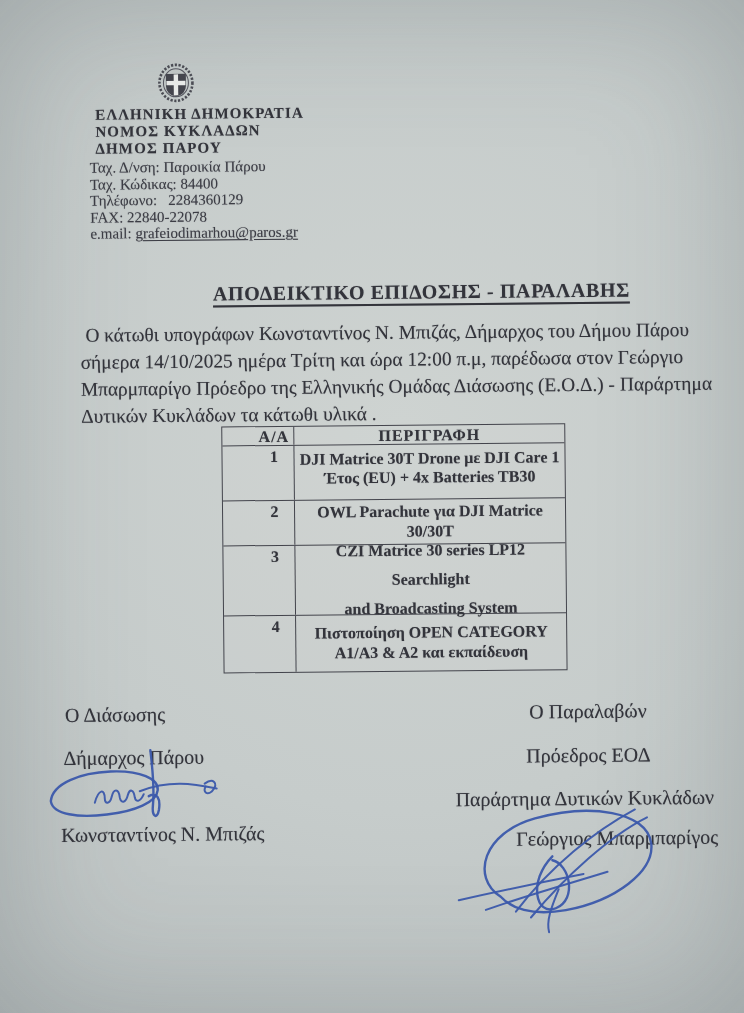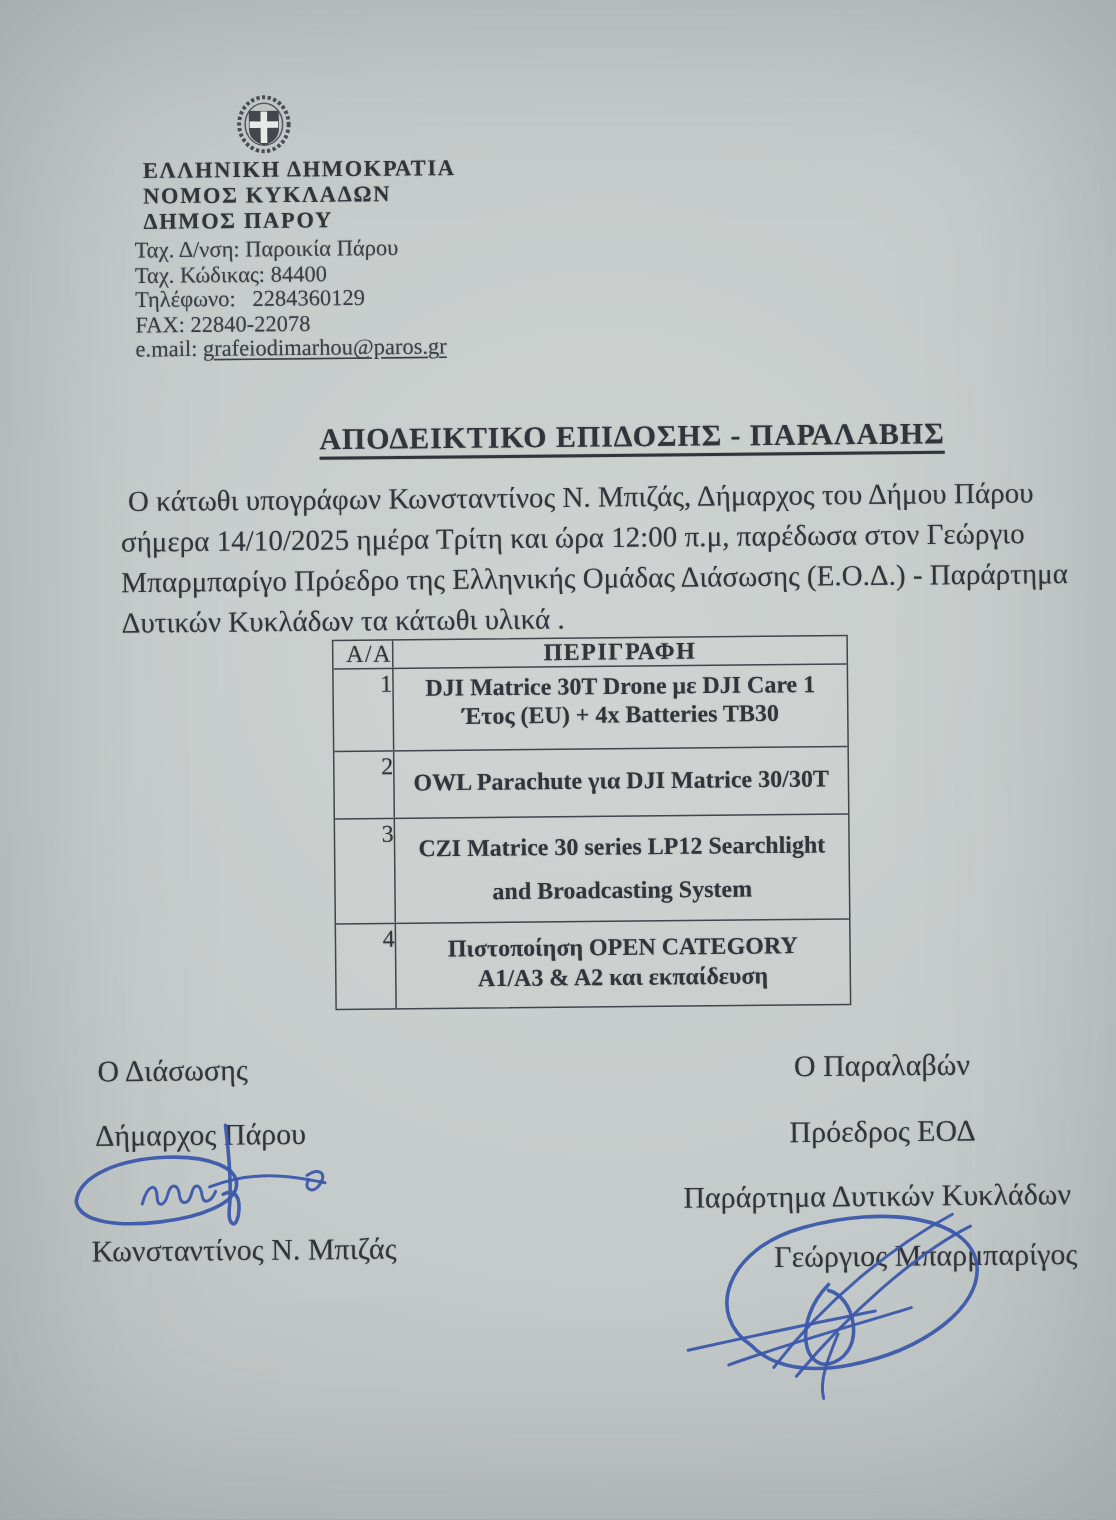--- a/index.html
+++ b/index.html
@@ -36,21 +36,21 @@
 
   
   .body-line{font-size:19.4px;line-height:27px;white-space:pre;}
 
   
   .tbl{left:222px;top:425px;width:344px;border:1.6px solid #43444c;box-sizing:border-box;
        background:rgba(255,255,255,0.04);}
   .trow{display:flex;box-sizing:border-box;}
   .trow + .trow{border-top:1.6px solid #43444c;}
   .tnum{width:40px;box-sizing:border-box;border-right:1.6px solid #43444c;
-        text-align:right;font-weight:normal;font-size:16px;padding-top:2px;}
+        text-align:center;font-weight:bold;font-size:16px;padding-top:2px;margin-left:32px;}
   .tdesc{flex:1;box-sizing:border-box;text-align:center;font-weight:bold;font-size:16px;
          white-space:pre-line;}
   .h-head{height:18px;}
   .h-r1{height:55px;}
   .h-r2{height:45px;}
   .h-r3{height:70px;}
   .h-r4{height:57px;}
   .d-head{letter-spacing:1px;padding-top:1px;}
   .d-top{padding-top:4px;line-height:19px;}
   .d-mid{display:flex;align-items:center;justify-content:center;line-height:20px;}

